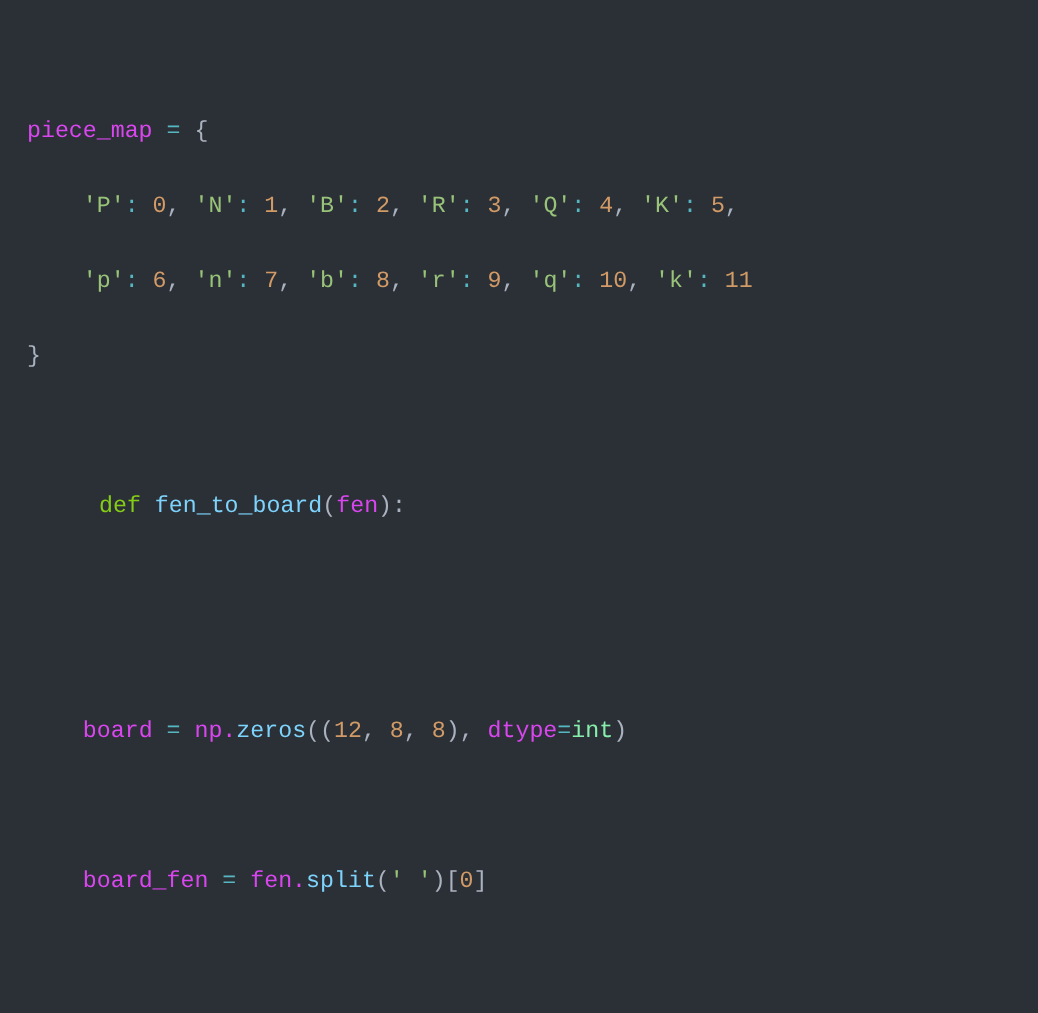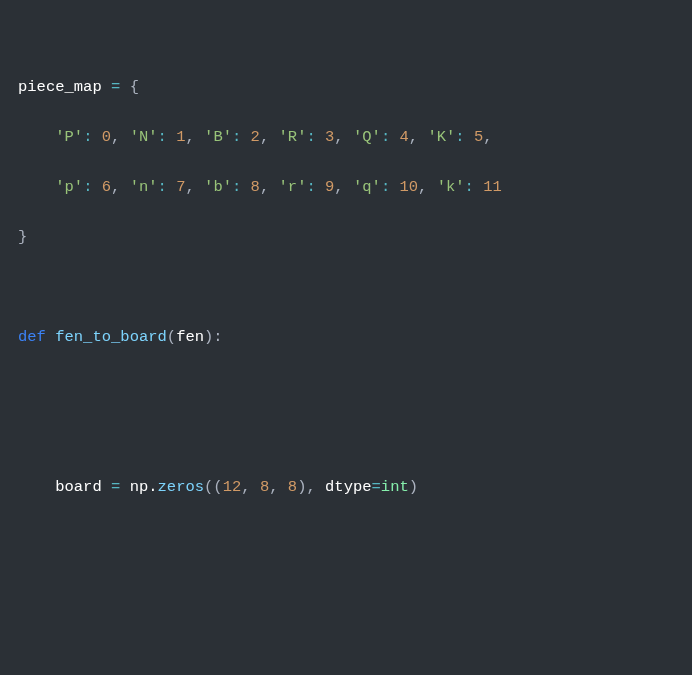--- a/index.html
+++ b/index.html
@@ -8,43 +8,44 @@
       font-family: "Consolas", "Monaco", "Courier New", monospace;
       font-size: 15.5px;
       line-height: 25px;
       padding: 0 18px;
       white-space: pre;
       color: #e8e8e8;
       overflow-x: auto;
       width: 692px;
     }
     .line { min-height: 25px; }
-    .kw     { color: #3b82f6; }      
+    .kw     { color: #84cc16; margin-left: 48px; }      
     .fn     { color: #7dd3fc; }      
-    .var    { color: #ffffff; }      
+    .var    { color: #d946ef; }      
     .op     { color: #56b6c2; }      
     .paren  { color: #abb2bf; }      
     .num    { color: #d19a66; }      
     .str    { color: #98c379; }      
     .typ    { color: #86efac; }      
   </style>
 </head>
 <body>
 
 <div class="code-block">
 <div class="line"><span class="var">piece_map</span><span class="op"> = </span><span class="paren">{</span></div>
 <div class="line"><span>    </span><span class="str">'P'</span><span class="op">: </span><span class="num">0</span><span class="paren">, </span><span class="str">'N'</span><span class="op">: </span><span class="num">1</span><span class="paren">, </span><span class="str">'B'</span><span class="op">: </span><span class="num">2</span><span class="paren">, </span><span class="str">'R'</span><span class="op">: </span><span class="num">3</span><span class="paren">, </span><span class="str">'Q'</span><span class="op">: </span><span class="num">4</span><span class="paren">, </span><span class="str">'K'</span><span class="op">: </span><span class="num">5</span><span class="paren">,</span></div>
 <div class="line"><span>    </span><span class="str">'p'</span><span class="op">: </span><span class="num">6</span><span class="paren">, </span><span class="str">'n'</span><span class="op">: </span><span class="num">7</span><span class="paren">, </span><span class="str">'b'</span><span class="op">: </span><span class="num">8</span><span class="paren">, </span><span class="str">'r'</span><span class="op">: </span><span class="num">9</span><span class="paren">, </span><span class="str">'q'</span><span class="op">: </span><span class="num">10</span><span class="paren">, </span><span class="str">'k'</span><span class="op">: </span><span class="num">11</span></div>
 <div class="line"><span class="paren">}</span></div>
 <div class="line"></div>
 <div class="line"><span class="kw">def </span><span class="fn">fen_to_board</span><span class="paren">(</span><span class="var">fen</span><span class="paren">):</span></div>
 <div class="line"></div>
 <div class="line"></div>
 <div class="line"><span>    </span><span class="var">board</span><span class="op"> = </span><span class="var">np.</span><span class="fn">zeros</span><span class="paren">((</span><span class="num">12</span><span class="paren">, </span><span class="num">8</span><span class="paren">, </span><span class="num">8</span><span class="paren">), </span><span class="var">dtype</span><span class="op">=</span><span class="typ">int</span><span class="paren">)</span></div>
 <div class="line"></div>
+<div class="line"><span>    </span><span class="var">board_fen</span><span class="op"> = </span><span class="var">fen.</span><span class="fn">split</span><span class="paren">(</span><span class="str">' '</span><span class="paren">)[</span><span class="num">0</span><span class="paren">]</span></div>
 <div class="line"></div>
 
 
 
 
 
 
 
 
 

